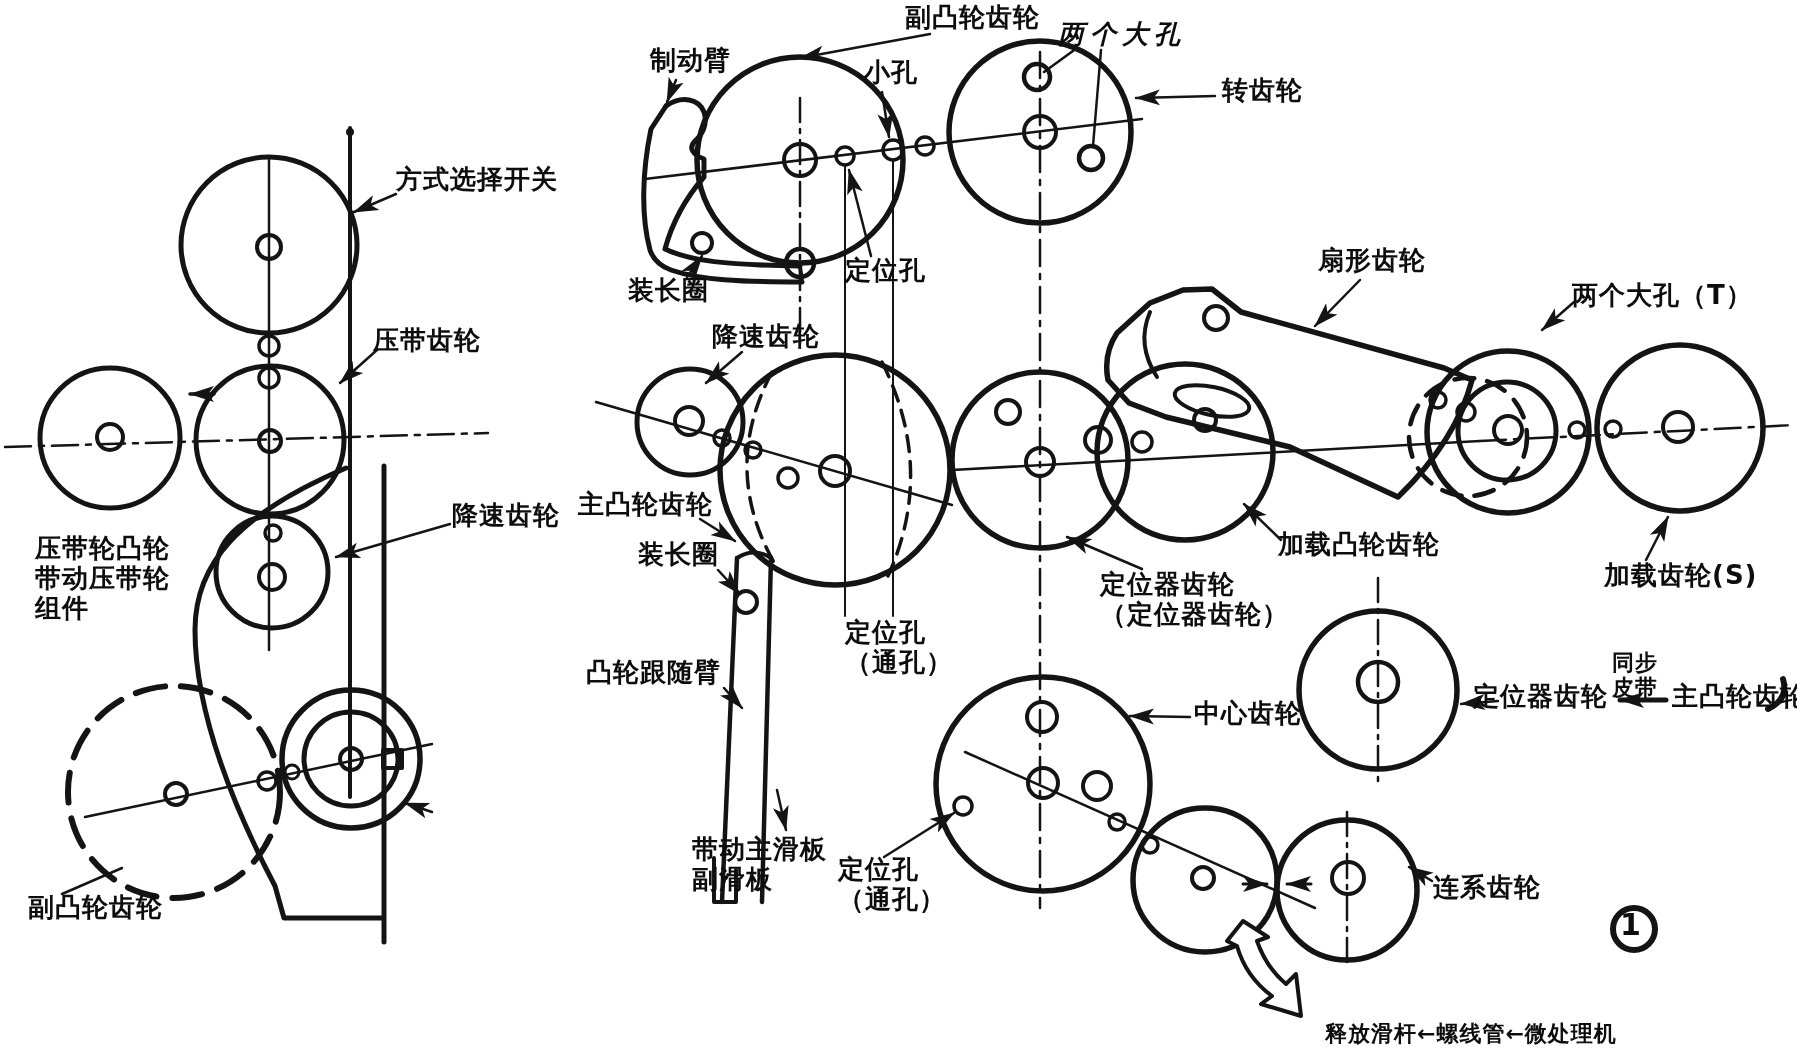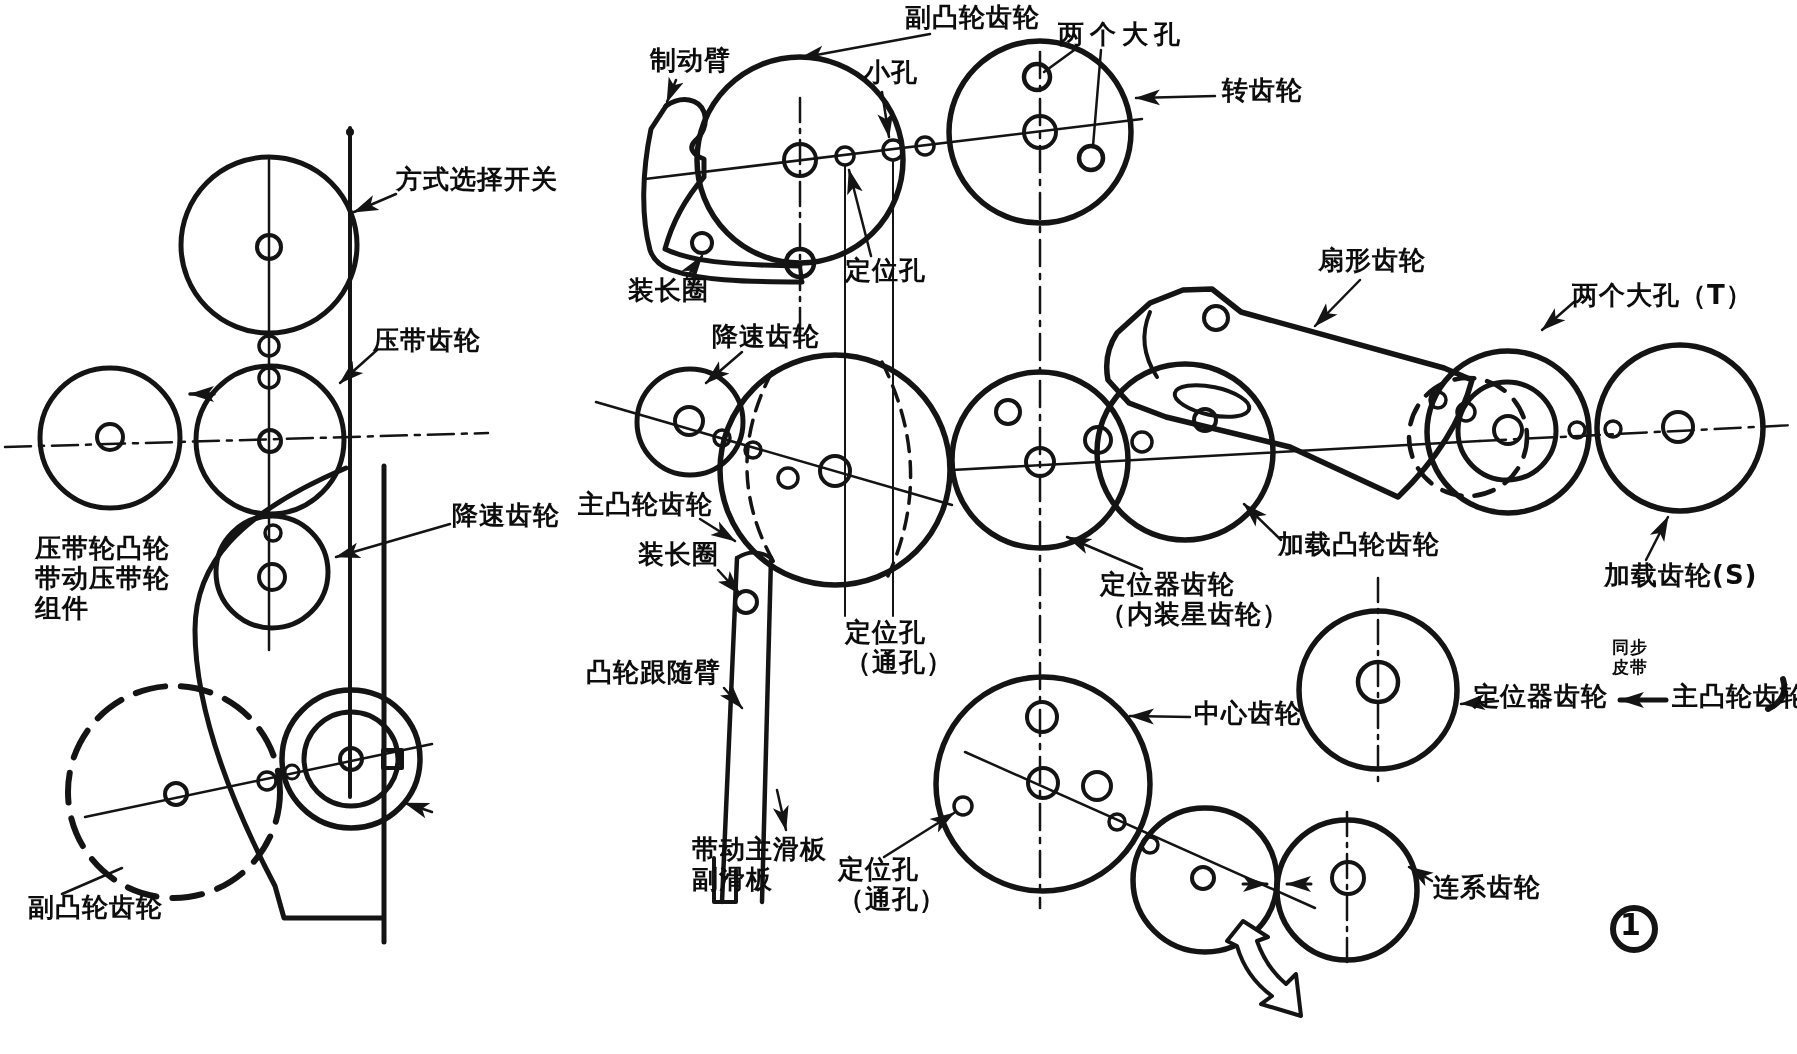--- a/index.html
+++ b/index.html
@@ -2,22 +2,22 @@
 <html><head>
 <meta charset="utf-8">
 <style>
   html,body{margin:0;padding:0;background:#d8d8d8;}
   .stage{position:relative;width:1797px;height:1054px;background:#ffffff;overflow:hidden;
          font-family:"DejaVu Sans","Liberation Sans",sans-serif;}
   svg.art{position:absolute;left:0;top:0;width:100%;height:100%;}
   .lbl{position:absolute;font-weight:700;font-size:26px;color:#0d0d0d;letter-spacing:1px;
        white-space:nowrap;line-height:1.15;}
   .blk{}
-  .f24{font-size:17px;}
-  .sp{letter-spacing:6px;}
+  .f24{font-size:22px;margin-top:12px;}
+  .sp{letter-spacing:6px;font-style:italic;}
   .fig{font-size:30px;letter-spacing:0;}
 </style>
 </head>
 <body>
 
 <div class="stage">
 
 <svg class="art" viewBox="0 0 1797 1054" fill="none" stroke="#141414" stroke-linecap="round" stroke-linejoin="round">
   <defs>
     <marker id="ah" markerUnits="userSpaceOnUse" markerWidth="27" markerHeight="18" refX="24" refY="9" orient="auto">
@@ -200,29 +200,30 @@
 <div class="lbl blk" style="left:692px;top:835px;width:140px">
   <div>带动主滑板</div>
   <div>副滑板</div>
 </div>
 <div class="lbl" style="left:1318px;top:246px">扇形齿轮</div>
 <div class="lbl" style="left:1572px;top:281px">两个大孔（T）</div>
 <div class="lbl" style="left:1278px;top:530px">加载凸轮齿轮</div>
 <div class="lbl" style="left:1604px;top:561px">加载齿轮(S)</div>
 <div class="lbl blk" style="left:1100px;top:570px;width:175px">
   <div>定位器齿轮</div>
-  <div>（内装星齿轮）</div>
+  <div>（定位器齿轮）</div>
 </div>
 <div class="lbl" style="left:1194px;top:699px">中心齿轮</div>
 <div class="lbl" style="left:1473px;top:682px">定位器齿轮</div>
 <div class="lbl f24" style="left:1612px;top:638px">
   <div>同步</div>
   <div>皮带</div>
 </div>
 <div class="lbl" style="left:1672px;top:682px">主凸轮齿轮</div>
 <div class="lbl blk" style="left:838px;top:855px;width:115px">
   <div>定位孔</div>
   <div>（通孔）</div>
 </div>
 <div class="lbl" style="left:1433px;top:873px">连系齿轮</div>
+<div class="lbl f24" style="left:1325px;top:1009px">释放滑杆←螺线管←微处理机</div>
 <div class="lbl fig blk" style="left:1620px;top:908px;width:28px">1</div>
 
 </div>
 
 </body></html>

